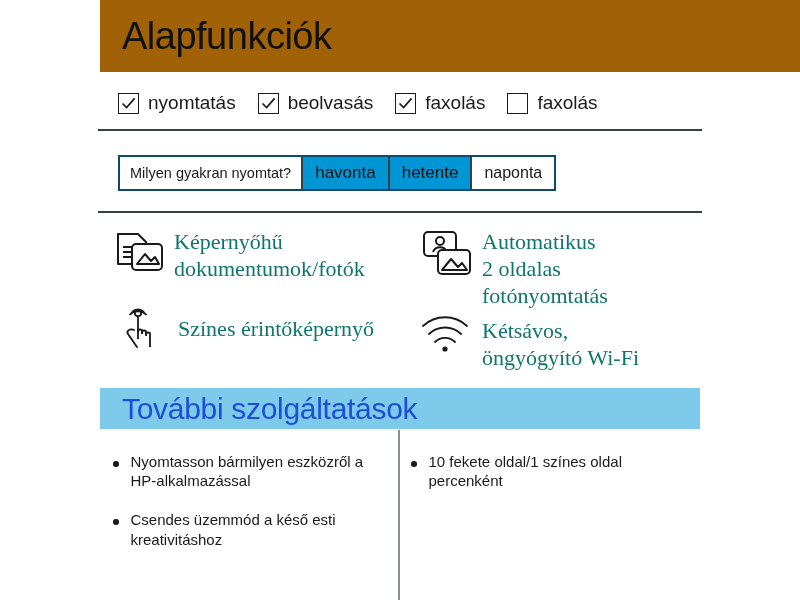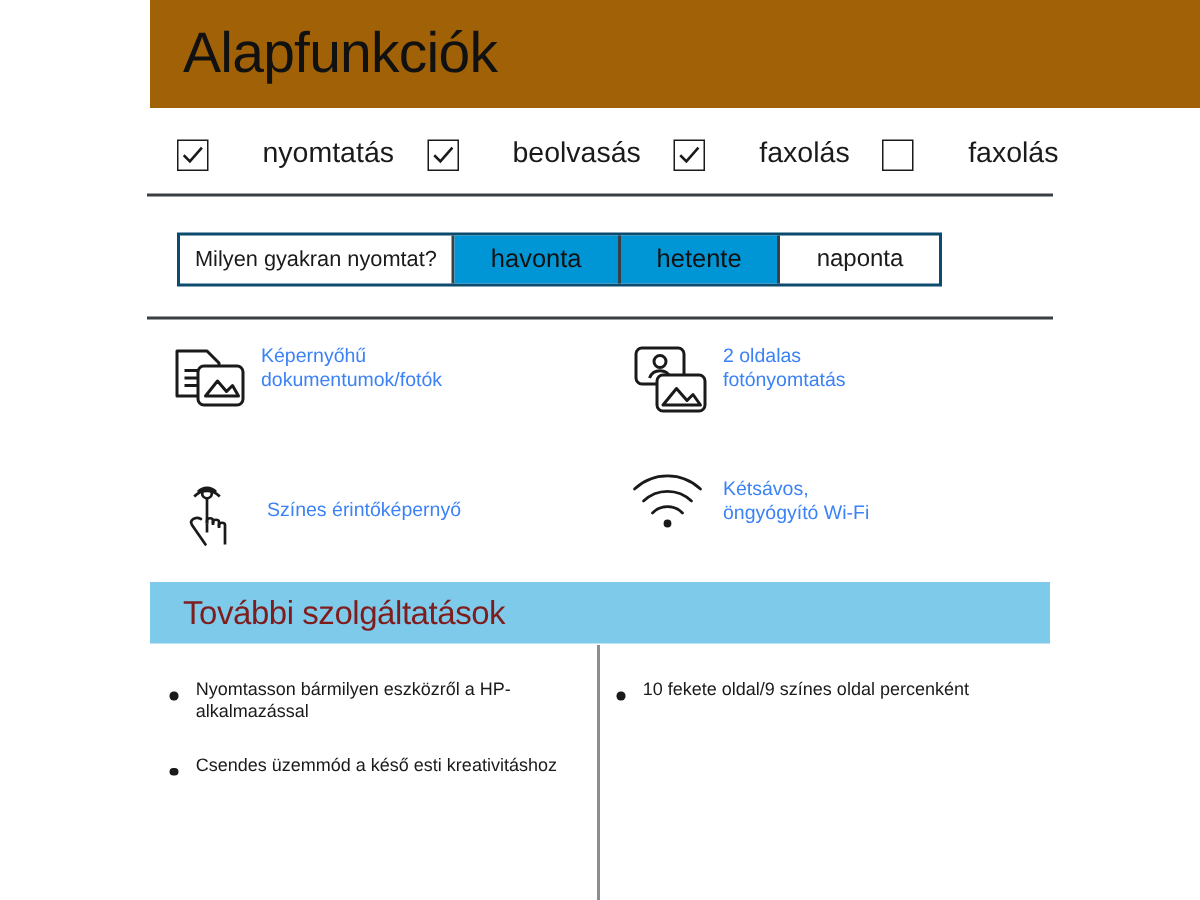--- a/index.html
+++ b/index.html
@@ -60,21 +60,20 @@
     left: 118px;
     top: 92px;
     display: flex;
     align-items: center;
     gap: 0px;
   }
   .checkbox-item {
     display: flex;
     align-items: center;
     margin-right: 22px;
-    gap: 27px;
   }
   .checkbox-item:last-child { margin-right: 0; }
   .cbox {
     width: 21px;
     height: 21px;
     border: 1.6px solid #1a1a1a;
     box-sizing: border-box;
     position: relative;
     flex: 0 0 auto;
     background: #fff;
@@ -96,21 +95,21 @@
     border: 2px solid #0c4a6e;
     box-sizing: border-box;
     height: 36px;
     background: #fff;
   }
   .freq-cell {
     display: flex;
     align-items: center;
     justify-content: center;
     font-size: 16px;
-    padding: 0 24px;
+    padding: 0 12px;
     color: #1a1a1a;
     border-right: 2px solid #3a3f44;
     white-space: nowrap;
     box-sizing: border-box;
   }
   .freq-cell:last-child { border-right: none; }
   .freq-cell.question { font-size: 14.5px; padding: 0 10px; }
   .freq-cell.selected {
     background: #0096d6;
     color: #111111;
@@ -131,49 +130,50 @@
     align-items: flex-start;
   }
   .feature .icon {
     flex: 0 0 auto;
     width: 62px;
     display: flex;
     align-items: flex-start;
     justify-content: flex-start;
   }
   .feature .ftext {
-    font-size: 13px;
+    font-size: 22px;
     line-height: 1.22;
-    color: #3b82f6;
+    color: #0f766e;
     padding-top: 1px;
+    font-family: Liberation Serif, serif;
   }
   .f-docs  { left: 0px;   top: 0px;   }
   .f-duplex{ left: 308px; top: 0px;   }
-  .f-touch { left: 4px;   top: 88px;  }
+  .f-touch { left: 4px;   top: 72px;  }
   .f-wifi  { left: 308px; top: 84px;  }
 
   .f-touch .ftext { padding-top: 16px; }
   .f-wifi .ftext  { padding-top: 6px; }
 
   
   .sub-bar {
     position: absolute;
     left: 100px;
     top: 388px;
     width: 600px;
     height: 41px;
     background: #7ecaea;
     display: flex;
     align-items: center;
   }
   .sub-title {
-    font-size: 22px;
+    font-size: 30px;
     font-weight: 400;
     letter-spacing: -0.3px;
-    color: #7f1d1d;
+    color: #1d4ed8;
     padding-left: 22px;
     line-height: 1;
   }
 
   
   .v-divider {
     position: absolute;
     left: 398px;
     top: 430px;
     width: 2px;
@@ -201,21 +201,21 @@
   .dot {
     flex: 0 0 auto;
     width: 5.5px;
     height: 5.5px;
     border-radius: 50%;
     background: #1a1a1a;
     margin-top: 9px;
     margin-right: 12px;
   }
   .btext {
-    font-size: 12px;
+    font-size: 15px;
     line-height: 1.28;
     color: #1a1a1a;
   }
 </style>
 </head>
 <body>
 
 <div class="page">
 
   <div class="header-bar">
@@ -292,20 +292,21 @@
       <div class="icon">
         <svg width="56" height="52" viewBox="0 0 56 52" aria-hidden="true">
           <rect x="4" y="4" width="32" height="24" rx="4" fill="#fff" stroke="#1a1a1a" stroke-width="2"></rect>
           <circle cx="20" cy="13" r="4" fill="none" stroke="#1a1a1a" stroke-width="2"></circle>
           <path d="M13 24 a7.5 7.5 0 0 1 14 0" fill="none" stroke="#1a1a1a" stroke-width="2"></path>
           <rect x="18" y="22" width="32" height="24" rx="4" fill="#fff" stroke="#1a1a1a" stroke-width="2"></rect>
           <path d="M22 42 l9 -11 l7 8 l4 -4 l5 7 z" fill="none" stroke="#1a1a1a" stroke-width="2" stroke-linejoin="round"></path>
         </svg>
       </div>
       <div class="ftext">
+        <div>Automatikus</div>
         <div>2 oldalas</div>
         <div>fotónyomtatás</div>
       </div>
     </div>
 
     <div class="feature f-touch">
       <div class="icon">
         <svg width="56" height="56" viewBox="0 0 56 56" aria-hidden="true">
           <path d="M16 12 a8 8 0 0 1 12 0" fill="none" stroke="#1a1a1a" stroke-width="1.8"></path>
           <path d="M13.5 15 a11.5 11.5 0 0 1 17 0" fill="none" stroke="#1a1a1a" stroke-width="1.8"></path>
@@ -353,17 +354,17 @@
     </div>
     <div class="bullet">
       <span class="dot"></span>
       <span class="btext">Csendes üzemmód a késő esti kreativitáshoz</span>
     </div>
   </div>
 
   <div class="bullets-right">
     <div class="bullet">
       <span class="dot"></span>
-      <span class="btext">10 fekete oldal/9 színes oldal percenként</span>
+      <span class="btext">10 fekete oldal/1 színes oldal percenként</span>
     </div>
   </div>
 
 </div>
 
 </body></html>

